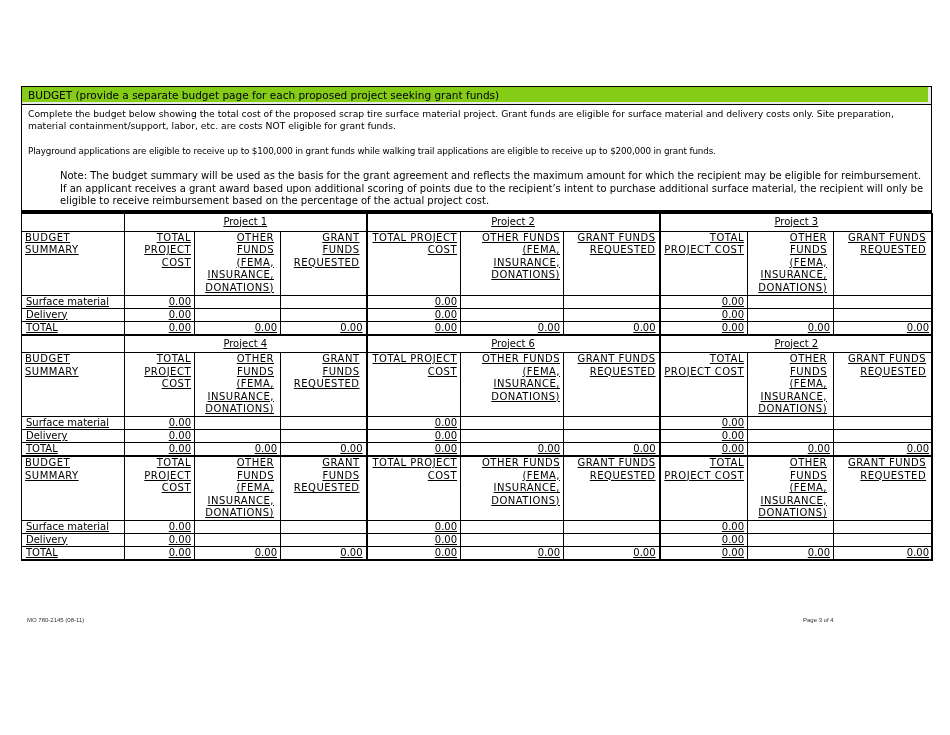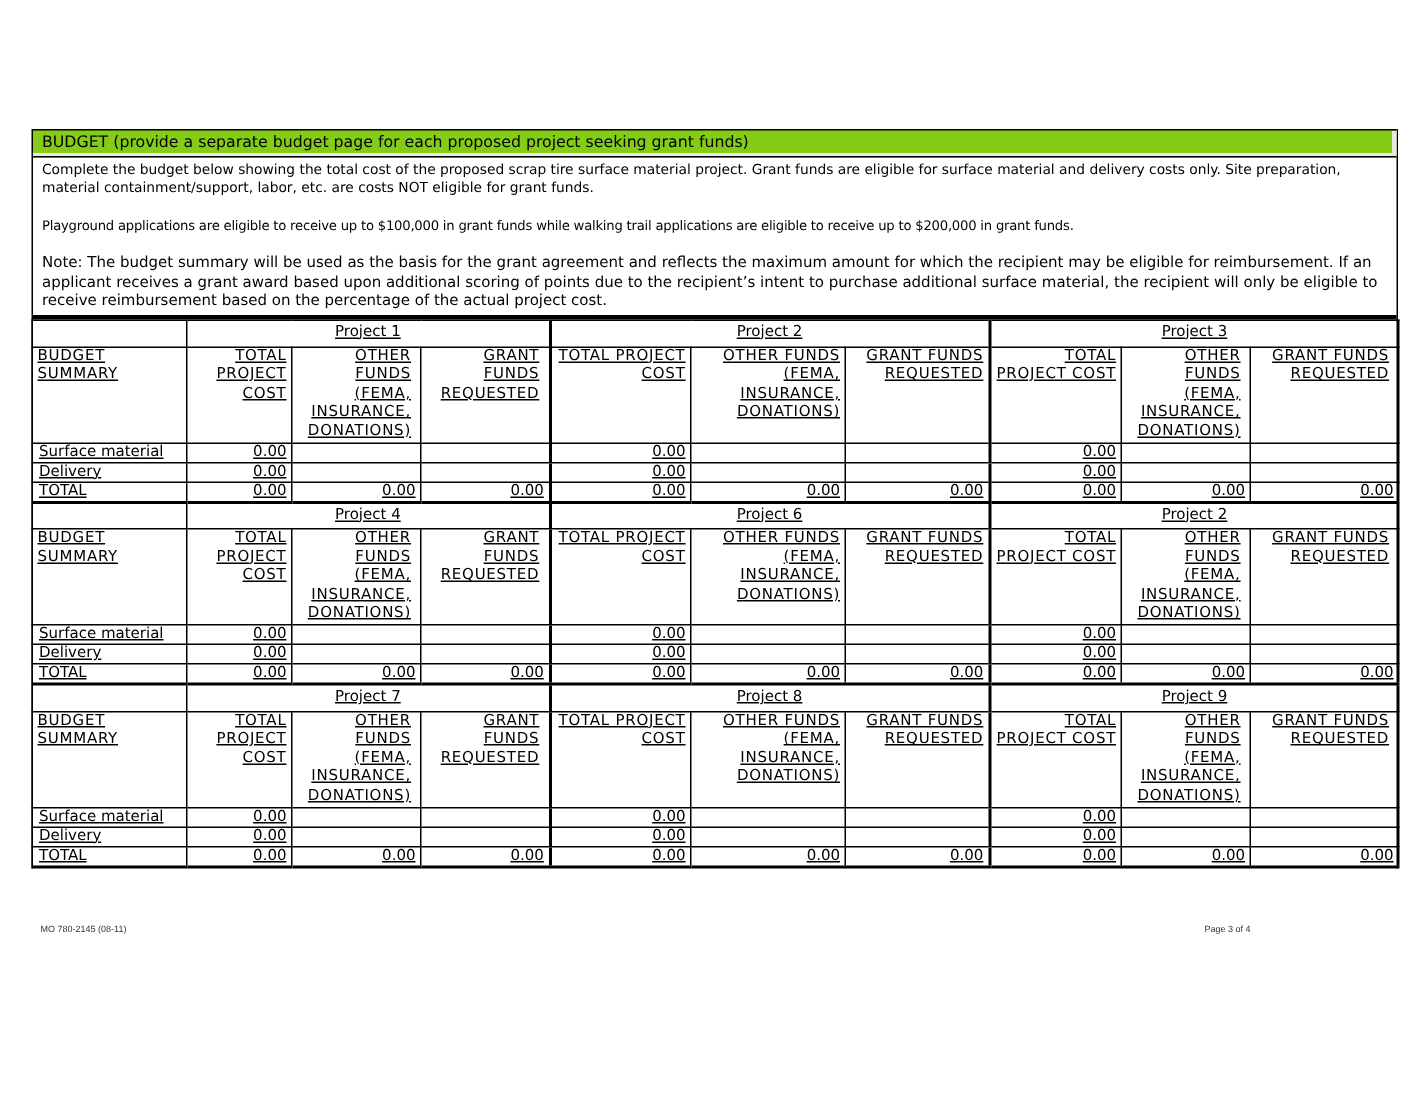--- a/index.html
+++ b/index.html
@@ -16,21 +16,21 @@
       background: #84cc16; border-top: 1px solid #000; border-bottom: 1px solid #000;
       font-size: 10.5px; height: 17px; line-height: 16px; padding-left: 6px;
       box-shadow: inset -3px -2px 0 #e8e8e8;
     }
     .instructions {
       font-size: 9.2px; line-height: 12px; padding: 3px 6px 2px 6px;
       border-bottom: 3px solid #000;
     }
     .instructions p { margin: 0 0 13px 0; }
     .instructions p.condensed { font-size: 8.8px; letter-spacing: -0.15px; }
-    .instructions p.note { margin-bottom: 0; font-size: 10px; line-height: 12.5px; }
+    .instructions p.note { margin-bottom: 0; font-size: 10px; line-height: 12.5px; margin-left: 32px; }
     .instructions u { text-decoration: underline; }
 
     table.budget {
       border-collapse: collapse; width: 911px; table-layout: fixed;
       font-size: 10px; margin-left: -1px; text-decoration: underline;
     }
     table.budget td {
       border: 1px solid #000; padding: 0 3px; overflow: hidden; vertical-align: top;
       box-sizing: border-box;
     }
@@ -177,26 +177,20 @@
           <td>0.00</td>
           <td>0.00</td>
           <td>0.00</td>
           <td class="thick-l">0.00</td>
           <td>0.00</td>
           <td>0.00</td>
           <td class="thick-l">0.00</td>
           <td>0.00</td>
           <td>0.00</td>
         </tr>
-        <tr class="proj-row">
-          <td></td>
-          <td colspan="3">Project 7</td>
-          <td colspan="3" class="thick-l">Project 8</td>
-          <td colspan="3" class="thick-l">Project 9</td>
-        </tr>
         <tr class="head-row">
           <td class="lbl">BUDGET SUMMARY</td>
           <td>TOTAL PROJECT COST</td>
           <td style="padding-left:6px;padding-right:6px">OTHER FUNDS (FEMA, INSURANCE, DONATIONS)</td>
           <td style="padding-left:6px;padding-right:6px">GRANT FUNDS REQUESTED</td>
           <td class="thick-l">TOTAL PROJECT COST</td>
           <td>OTHER FUNDS (FEMA, INSURANCE, DONATIONS)</td>
           <td>GRANT FUNDS REQUESTED</td>
           <td class="thick-l">TOTAL PROJECT COST</td>
           <td style="padding-left:6px;padding-right:6px">OTHER FUNDS (FEMA, INSURANCE, DONATIONS)</td>

